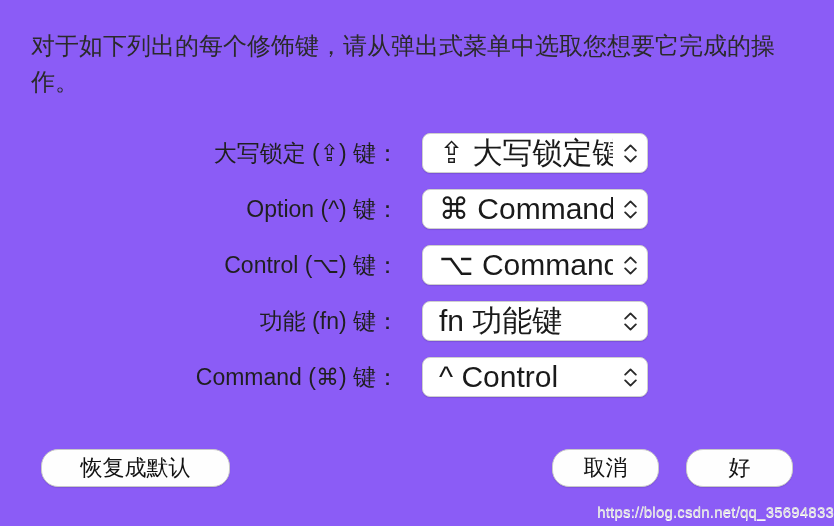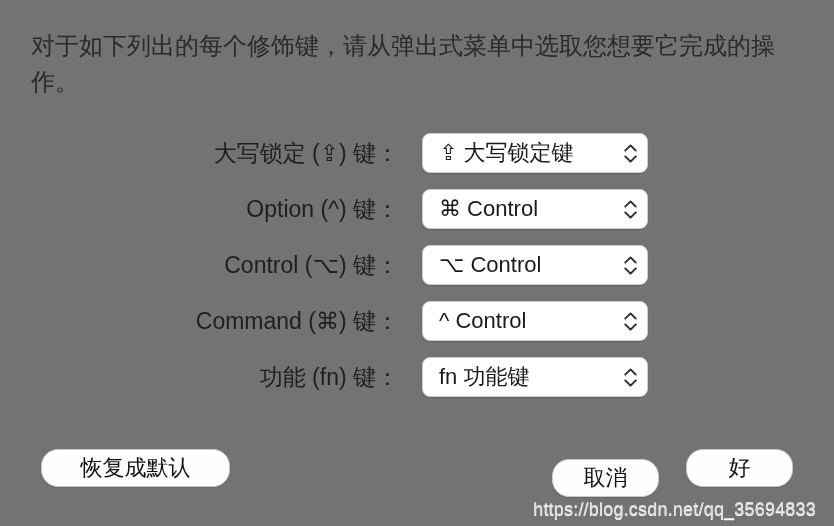--- a/index.html
+++ b/index.html
@@ -13,21 +13,21 @@
     font-family: "Liberation Sans", "DejaVu Sans", sans-serif;
     color: #1d1d1d;
     overflow: hidden;
     position: relative;
     -webkit-font-smoothing: antialiased;
   }
 
   .dialog {
     position: absolute;
     inset: 0;
-    background: #737373;
+    background: #8b5cf6;
   }
 
   
   .description {
     position: absolute;
     left: 31px;
     top: 28px;
     width: 772px;
     font-size: 24px;
     line-height: 36px;
@@ -72,21 +72,21 @@
     border-radius: 8px;
     box-shadow: 0 1px 1px rgba(0,0,0,0.10), 0 0 0 0.5px rgba(0,0,0,0.04);
     display: flex;
     align-items: center;
     cursor: default;
   }
   .popup-value {
     flex: 1 1 auto;
     padding-left: 16px;
     padding-right: 4px;
-    font-size: 22px;
+    font-size: 30px;
     line-height: 40px;
     color: #1a1a1a;
     white-space: nowrap;
     overflow: hidden;
   }
   .popup-stepper {
     flex: 0 0 auto;
     width: 34px;
     height: 40px;
     display: flex;
@@ -114,29 +114,29 @@
     font-family: "Liberation Sans", "DejaVu Sans", sans-serif;
     font-size: 22px;
     color: #121212;
     display: flex;
     align-items: center;
     justify-content: center;
     cursor: default;
     padding: 0;
   }
   #btn-restore { left: 41px;  top: 449px; width: 189px; }
-  #btn-cancel  { left: 552px; top: 449px; width: 107px; margin-top: 10px; }
+  #btn-cancel  { left: 552px; top: 449px; width: 107px; }
   #btn-ok      { left: 686px; top: 449px; width: 107px; }
 
   
   .watermark {
     position: absolute;
-    right: 18px;
+    right: 0;
     bottom: 6px;
-    font-size: 18px;
+    font-size: 15px;
     color: #dedede;
     text-shadow: 0 1px 0 #ffffff;
     letter-spacing: 0.2px;
     white-space: nowrap;
     user-select: none;
   }
 </style>
 </head>
 <body>
 
@@ -161,40 +161,59 @@
               <path d="M1.2 1.4 L6.5 6.6 L11.8 1.4" fill="none" stroke="#2a2a2a" stroke-width="1.9" stroke-linecap="round" stroke-linejoin="round"></path>
             </svg>
           </span>
         </span>
       </div>
     </div>
 
     <div class="row">
       <div class="row-label">Option (^) 键：</div>
       <div class="popup">
-        <span class="popup-value">⌘ Control</span>
+        <span class="popup-value">⌘ Command</span>
         <span class="popup-stepper">
           <span class="chev">
             <svg viewBox="0 0 13 8" width="13" height="8" aria-hidden="true">
               <path d="M1.2 6.6 L6.5 1.4 L11.8 6.6" fill="none" stroke="#2a2a2a" stroke-width="1.9" stroke-linecap="round" stroke-linejoin="round"></path>
             </svg>
           </span>
           <span class="chev">
             <svg viewBox="0 0 13 8" width="13" height="8" aria-hidden="true">
               <path d="M1.2 1.4 L6.5 6.6 L11.8 1.4" fill="none" stroke="#2a2a2a" stroke-width="1.9" stroke-linecap="round" stroke-linejoin="round"></path>
             </svg>
           </span>
         </span>
       </div>
     </div>
 
     <div class="row">
       <div class="row-label">Control (⌥) 键：</div>
       <div class="popup">
-        <span class="popup-value">⌥ Control</span>
+        <span class="popup-value">⌥ Command</span>
+        <span class="popup-stepper">
+          <span class="chev">
+            <svg viewBox="0 0 13 8" width="13" height="8" aria-hidden="true">
+              <path d="M1.2 6.6 L6.5 1.4 L11.8 6.6" fill="none" stroke="#2a2a2a" stroke-width="1.9" stroke-linecap="round" stroke-linejoin="round"></path>
+            </svg>
+          </span>
+          <span class="chev">
+            <svg viewBox="0 0 13 8" width="13" height="8" aria-hidden="true">
+              <path d="M1.2 1.4 L6.5 6.6 L11.8 1.4" fill="none" stroke="#2a2a2a" stroke-width="1.9" stroke-linecap="round" stroke-linejoin="round"></path>
+            </svg>
+          </span>
+        </span>
+      </div>
+    </div>
+
+    <div class="row">
+      <div class="row-label">功能 (fn) 键：</div>
+      <div class="popup">
+        <span class="popup-value">fn 功能键</span>
         <span class="popup-stepper">
           <span class="chev">
             <svg viewBox="0 0 13 8" width="13" height="8" aria-hidden="true">
               <path d="M1.2 6.6 L6.5 1.4 L11.8 6.6" fill="none" stroke="#2a2a2a" stroke-width="1.9" stroke-linecap="round" stroke-linejoin="round"></path>
             </svg>
           </span>
           <span class="chev">
             <svg viewBox="0 0 13 8" width="13" height="8" aria-hidden="true">
               <path d="M1.2 1.4 L6.5 6.6 L11.8 1.4" fill="none" stroke="#2a2a2a" stroke-width="1.9" stroke-linecap="round" stroke-linejoin="round"></path>
             </svg>
@@ -215,39 +234,20 @@
           </span>
           <span class="chev">
             <svg viewBox="0 0 13 8" width="13" height="8" aria-hidden="true">
               <path d="M1.2 1.4 L6.5 6.6 L11.8 1.4" fill="none" stroke="#2a2a2a" stroke-width="1.9" stroke-linecap="round" stroke-linejoin="round"></path>
             </svg>
           </span>
         </span>
       </div>
     </div>
 
-    <div class="row">
-      <div class="row-label">功能 (fn) 键：</div>
-      <div class="popup">
-        <span class="popup-value">fn 功能键</span>
-        <span class="popup-stepper">
-          <span class="chev">
-            <svg viewBox="0 0 13 8" width="13" height="8" aria-hidden="true">
-              <path d="M1.2 6.6 L6.5 1.4 L11.8 6.6" fill="none" stroke="#2a2a2a" stroke-width="1.9" stroke-linecap="round" stroke-linejoin="round"></path>
-            </svg>
-          </span>
-          <span class="chev">
-            <svg viewBox="0 0 13 8" width="13" height="8" aria-hidden="true">
-              <path d="M1.2 1.4 L6.5 6.6 L11.8 1.4" fill="none" stroke="#2a2a2a" stroke-width="1.9" stroke-linecap="round" stroke-linejoin="round"></path>
-            </svg>
-          </span>
-        </span>
-      </div>
-    </div>
-
   </div>
 
   <button class="btn" id="btn-restore">恢复成默认</button>
 
   <button class="btn" id="btn-cancel">取消</button>
 
   <button class="btn" id="btn-ok">好</button>
 
   <div class="watermark">https://blog.csdn.net/qq_35694833</div>
 

